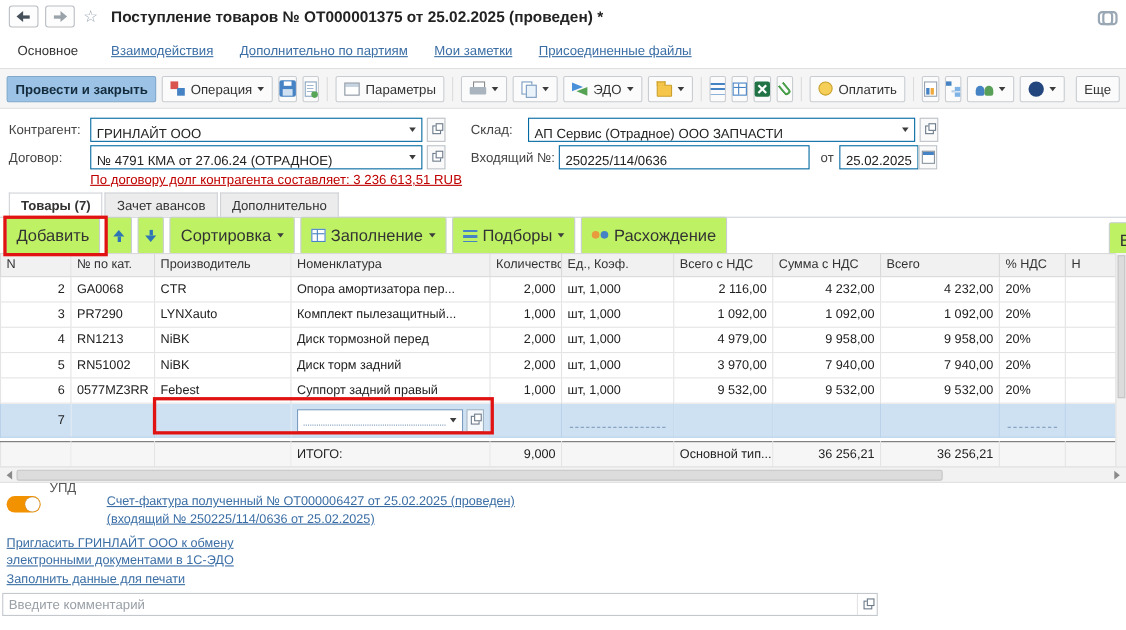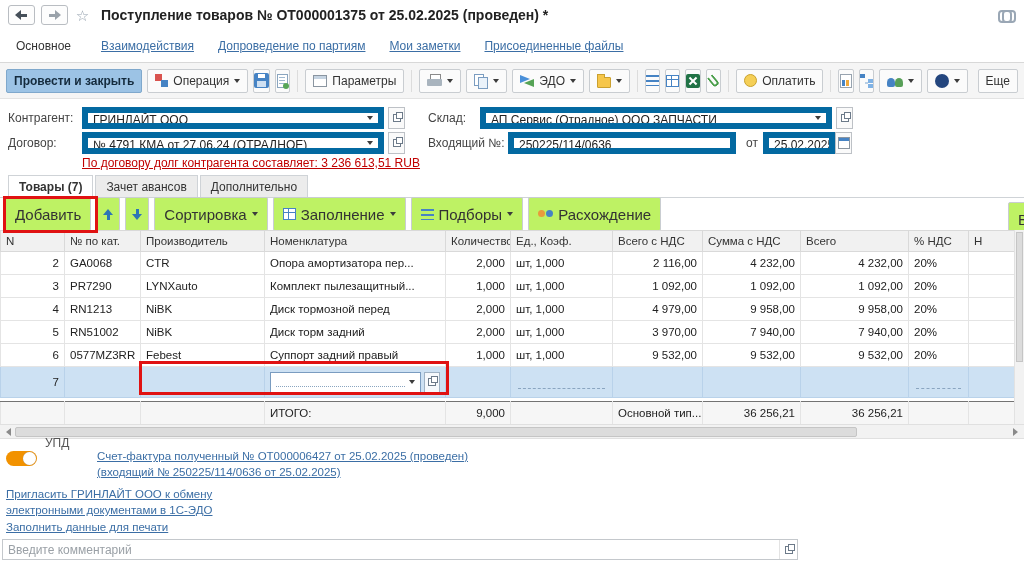--- a/index.html
+++ b/index.html
@@ -90,21 +90,21 @@
 .ic-dn::after{content:"";position:absolute;top:0;left:3.5px;width:3px;height:5px;background:#2e75b6}
 .ic-diff{width:15px;height:8px}
 .ic-diff::before{content:"";position:absolute;left:0;top:0;width:7px;height:7px;border-radius:50%;background:#e89b3c}
 .ic-diff::after{content:"";position:absolute;right:0;top:0;width:7px;height:7px;border-radius:50%;background:#4683c4}
 .tri-l{width:0;height:0;border-top:4px solid transparent;border-bottom:4px solid transparent;border-right:5px solid #8a8a8a}
 .tri-r{width:0;height:0;border-top:4px solid transparent;border-bottom:4px solid transparent;border-left:5px solid #8a8a8a}
 
 
 .formarea{top:99px;left:0;width:1024px;height:75px}
 .lbl{position:absolute;font-size:12px;color:#444;white-space:nowrap}
-.field{position:absolute;height:22px;border:6px solid #0369a1;background:#fff;display:flex;align-items:flex-start;overflow:hidden}
+.field{position:absolute;height:22px;border:1px solid #0369a1;background:#fff;display:flex;align-items:flex-end;overflow:hidden}
 .field .val{flex:1;padding:0 5px;white-space:nowrap;overflow:hidden;color:#222}
 .field .ddzone{width:16px;height:100%;display:flex;align-items:center;justify-content:center;cursor:pointer;flex:none}
 .openbtn{position:absolute;width:17px;height:22px;border:1px solid #bdc1c6;background:#fafafa;display:flex;align-items:center;justify-content:center;cursor:pointer}
 .debt-link{position:absolute;left:82px;top:57px;color:#c00000;text-decoration:underline;cursor:pointer;font-size:12px}
 
 
 .doctabs{top:174px;left:0;width:1024px;height:24px;display:flex;align-items:flex-end;padding-left:8px;gap:2px;border-bottom:1px solid #cfd3d7}
 .dtab{height:22px;padding:4px 10px 0;border:1px solid #cfd3d7;border-bottom:none;background:#ececec;font-size:12px;color:#333;cursor:pointer;white-space:nowrap}
 .dtab.active{background:#fff;font-weight:700;margin-bottom:-1px;height:23px}
 
@@ -168,21 +168,21 @@
         <span class="ic ic-fwd"></span>
       </button>
     <span class="ic ic-star"></span>
     <div class="doc-title">Поступление товаров № ОТ000001375 от 25.02.2025 (проведен) *</div>
     <span class="ic ic-chain right-push"></span>
   </div>
 
   <div class="navrow abs">
     <span class="main-tab">Основное</span>
     <span class="nav-link">Взаимодействия</span>
-    <span class="nav-link">Допроведение по партиям</span>
+    <span class="nav-link">Дополнительно по партиям</span>
     <span class="nav-link">Мои заметки</span>
     <span class="nav-link">Присоединенные файлы</span>
   </div>
 
   <div class="toolbar abs">
     <button class="tbtn tbtn-primary">
         <span>Провести и закрыть</span>
       </button>
     <button class="tbtn">
         <span class="ic ic-oper"></span>

